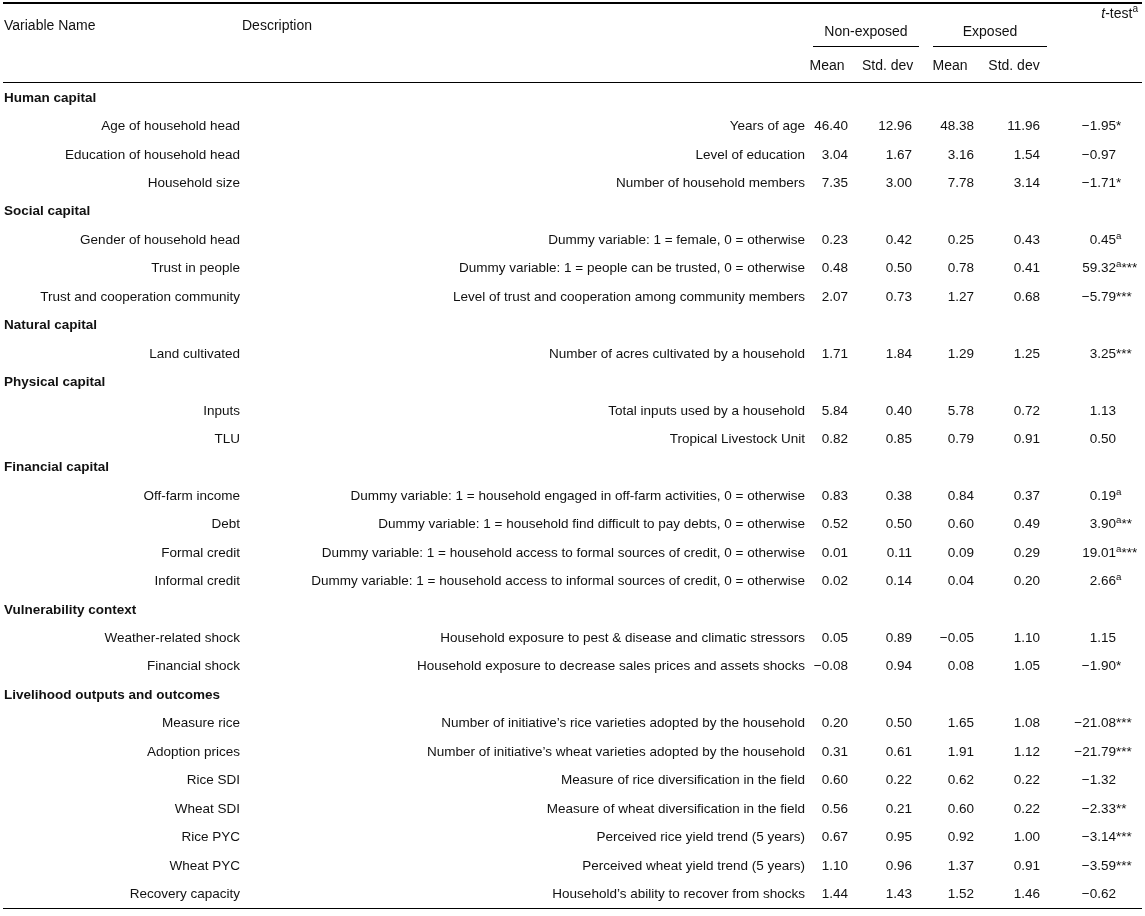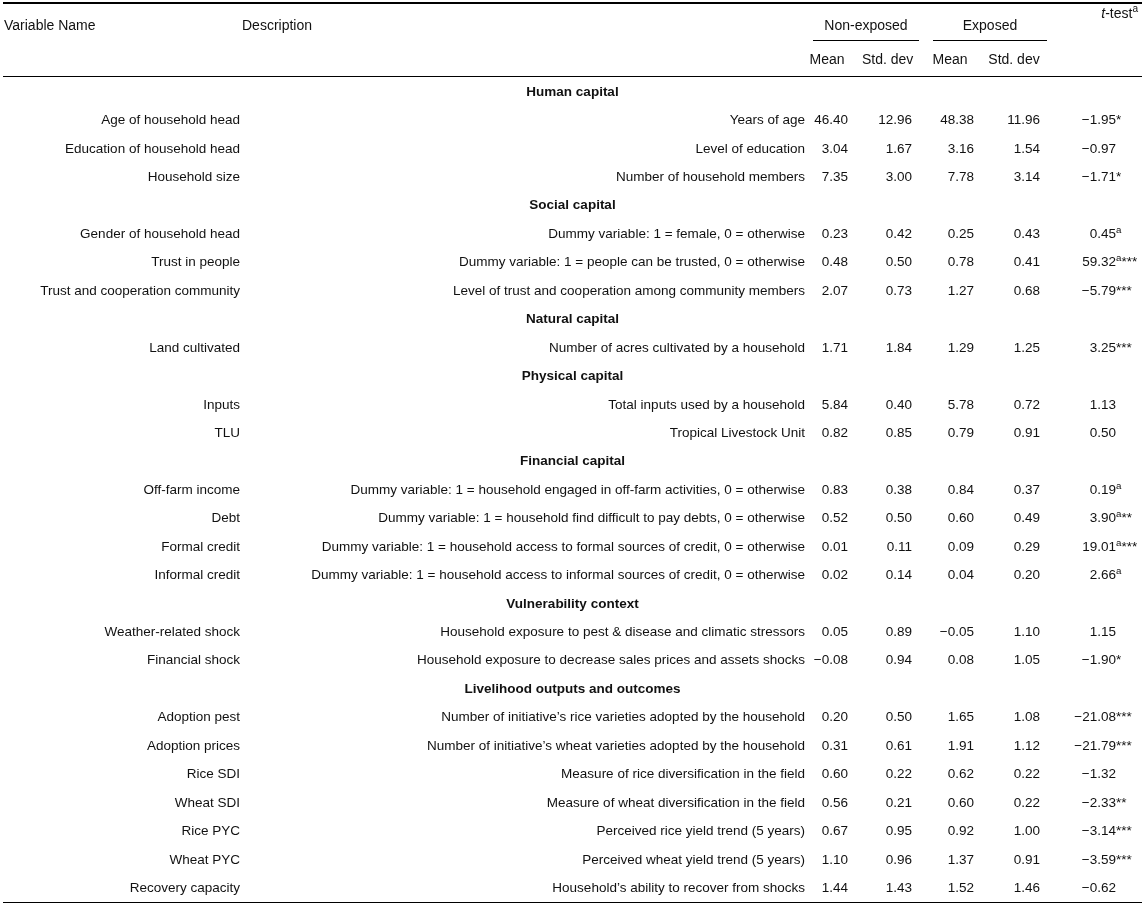--- a/index.html
+++ b/index.html
@@ -14,32 +14,32 @@
   .page { padding: 2px 3px 0 3px; }
 
   .rule-thick { height: 2px; background: #000; }
   .rule-thin  { height: 1px; background: #000; }
 
   table { width: 100%; border-collapse: collapse; table-layout: fixed; }
   thead { border-bottom: 1px solid #000; }
 
   th { font-weight: normal; font-size: 14px; color: #111; }
   .th-var, .th-desc { text-align: left; vertical-align: top; padding-top: 13px; }
-  .th-group { vertical-align: top; padding-top: 13px; }
+  .th-group { vertical-align: top; padding-top: 19px; }
   .group-head {
     text-align: center;
     border-bottom: 1px solid #000;
     padding-bottom: 7px;
     margin: 0 6px;
   }
   .th-ttest { text-align: right; vertical-align: top; padding-top: 1px; padding-right: 4px; }
   .th-num { text-align: center; padding: 9px 14px 9px 0; white-space: nowrap; }
 
   tbody td { height: 26.45px; font-size: 13.5px; vertical-align: middle; }
-  .td-section { font-weight: bold; text-align: center; }
+  .td-section { font-weight: bold; }
   .td-var, .td-desc { text-align: right; white-space: nowrap; overflow: hidden; }
   .td-num { text-align: right; padding-right: 14px; white-space: nowrap; }
   .td-ttest { padding-right: 26px; }
   .ttail {
     display: inline-block;
     width: 0;
     white-space: nowrap;
     overflow: visible;
   }
 
@@ -241,21 +241,21 @@
     <td class="td-num">−0.08</td>
     <td class="td-num">0.94</td>
     <td class="td-num">0.08</td>
     <td class="td-num">1.05</td>
     <td class="td-num td-ttest"><span>−1.90</span><span class="ttail"><sup></sup><span>*</span></span></td>
   </tr>
         <tr class="section-row">
     <td colspan="7" class="td-section">Livelihood outputs and outcomes</td>
   </tr>
         <tr class="data-row">
-    <td class="td-var">Adoption pest</td>
+    <td class="td-var">Measure rice</td>
     <td class="td-desc">Number of initiative’s rice varieties adopted by the household</td>
     <td class="td-num">0.20</td>
     <td class="td-num">0.50</td>
     <td class="td-num">1.65</td>
     <td class="td-num">1.08</td>
     <td class="td-num td-ttest"><span>−21.08</span><span class="ttail"><sup></sup><span>***</span></span></td>
   </tr>
         <tr class="data-row">
     <td class="td-var">Adoption prices</td>
     <td class="td-desc">Number of initiative’s wheat varieties adopted by the household</td>

